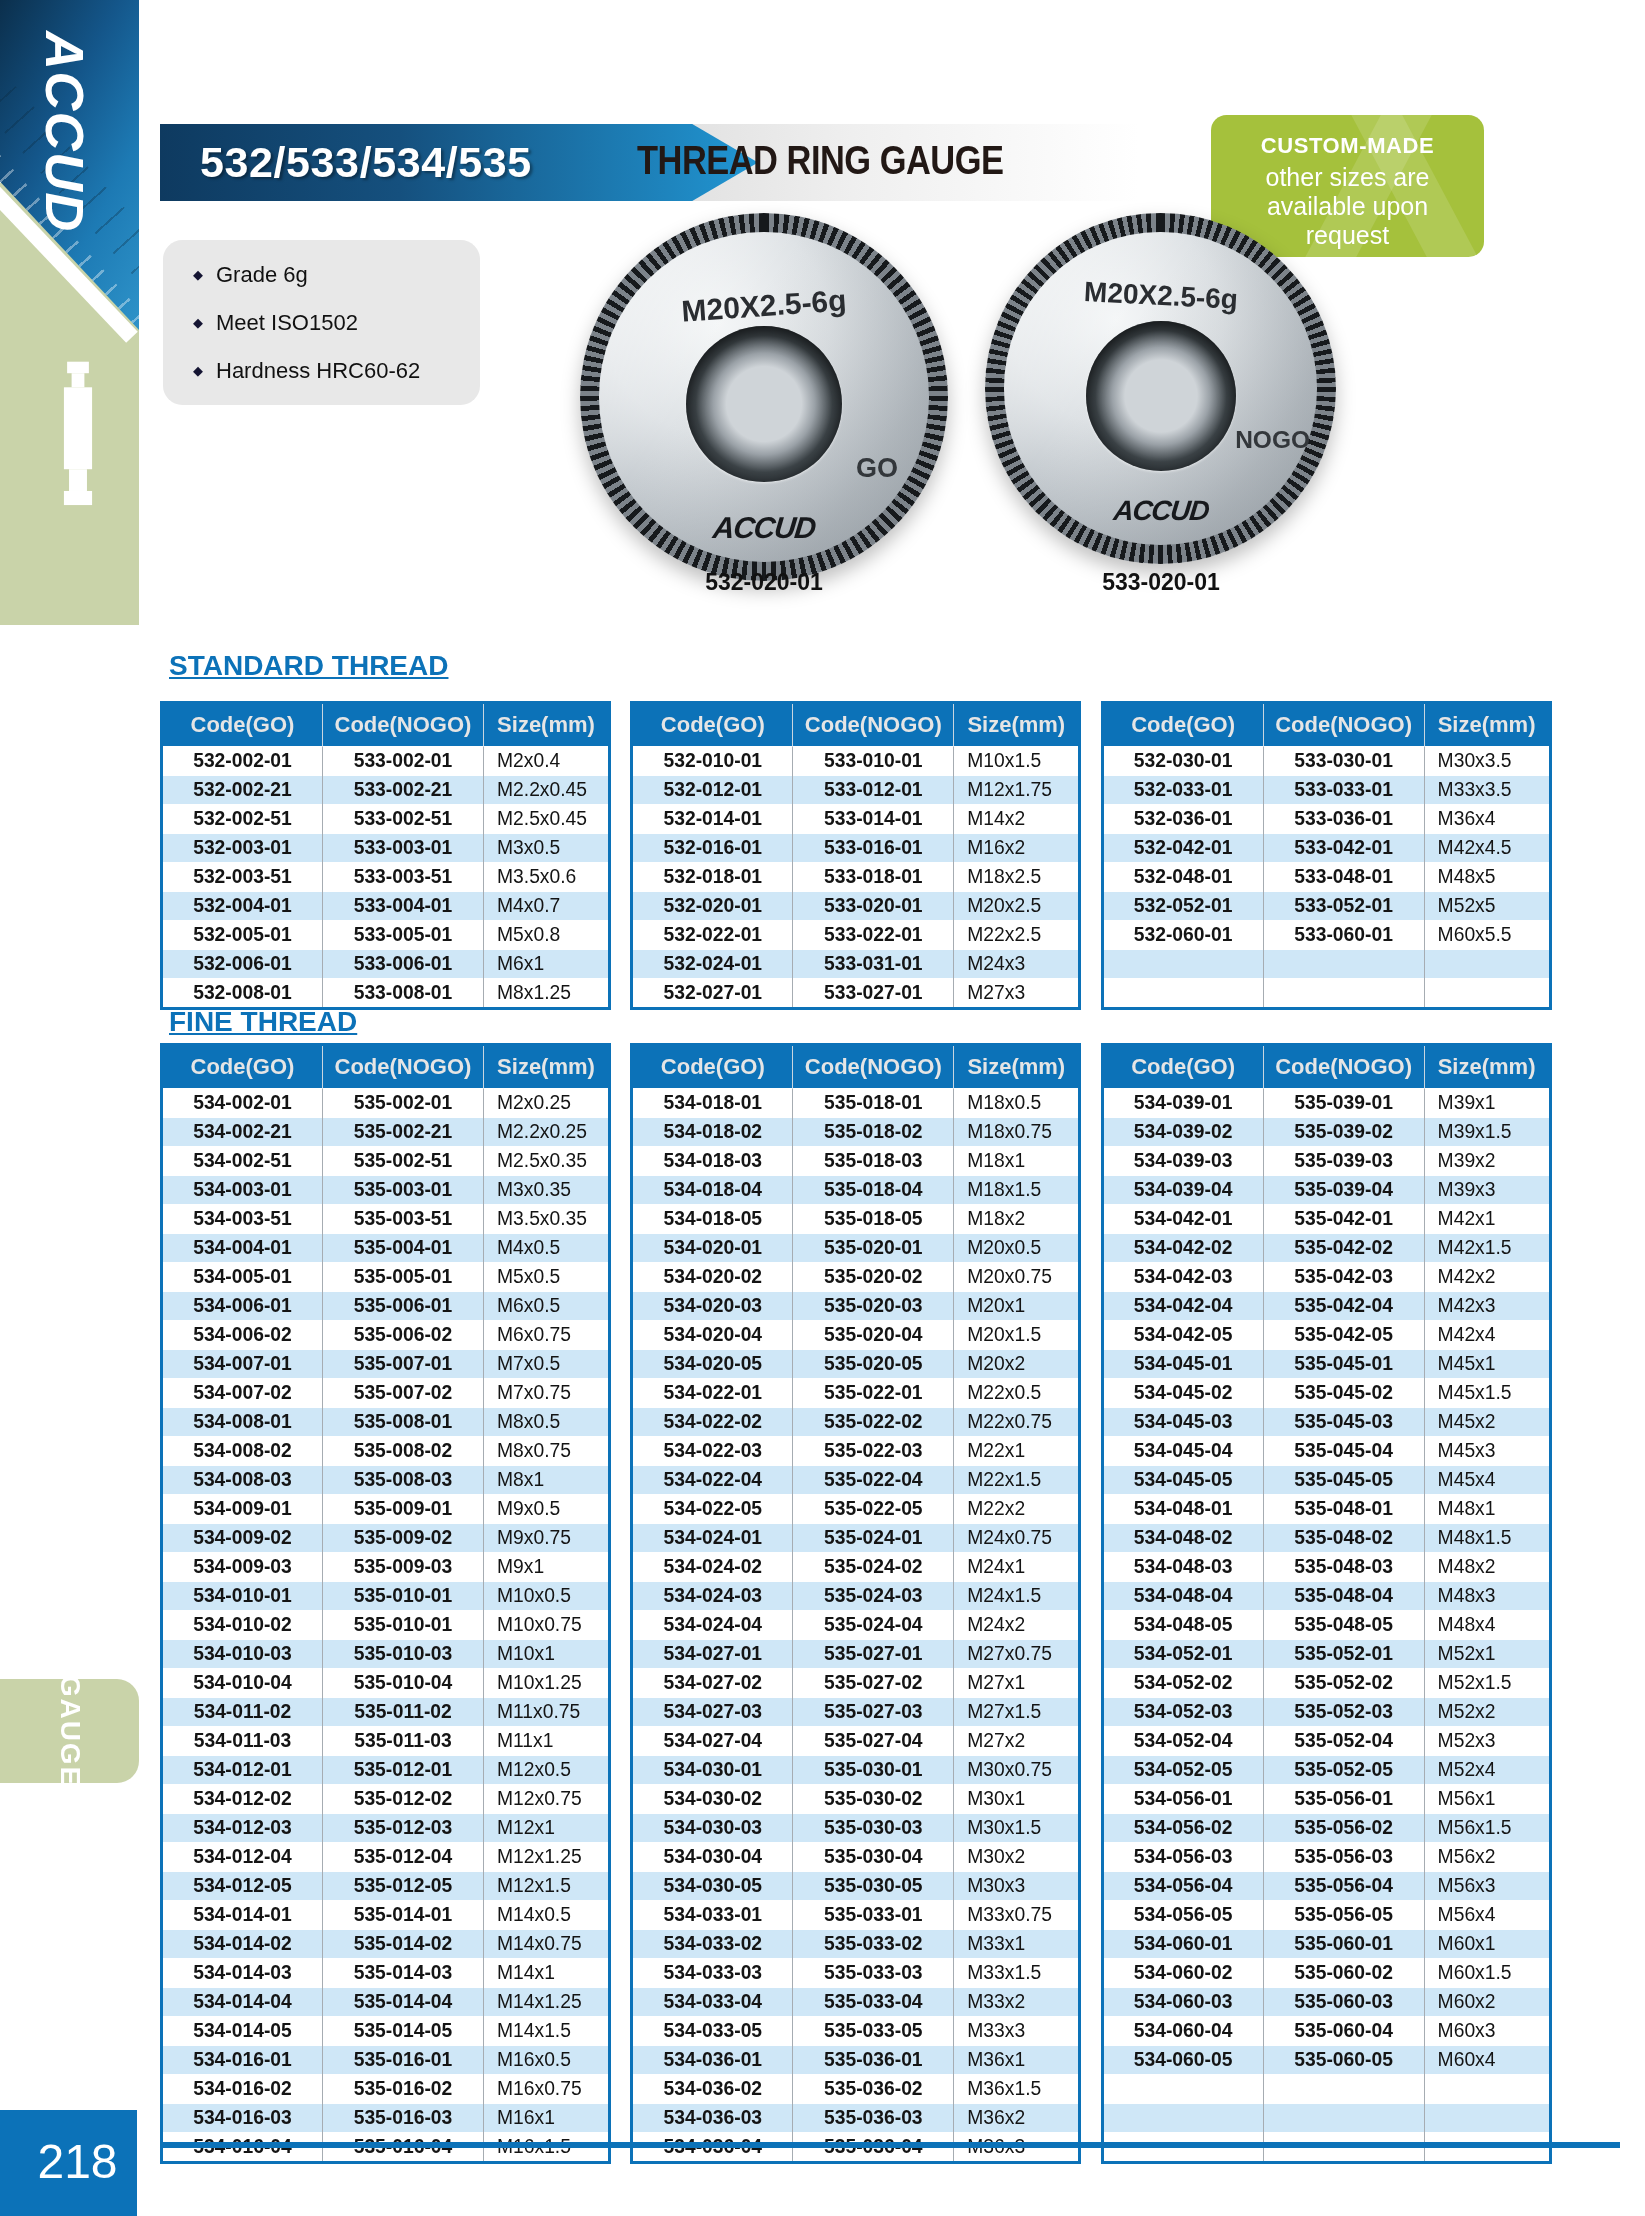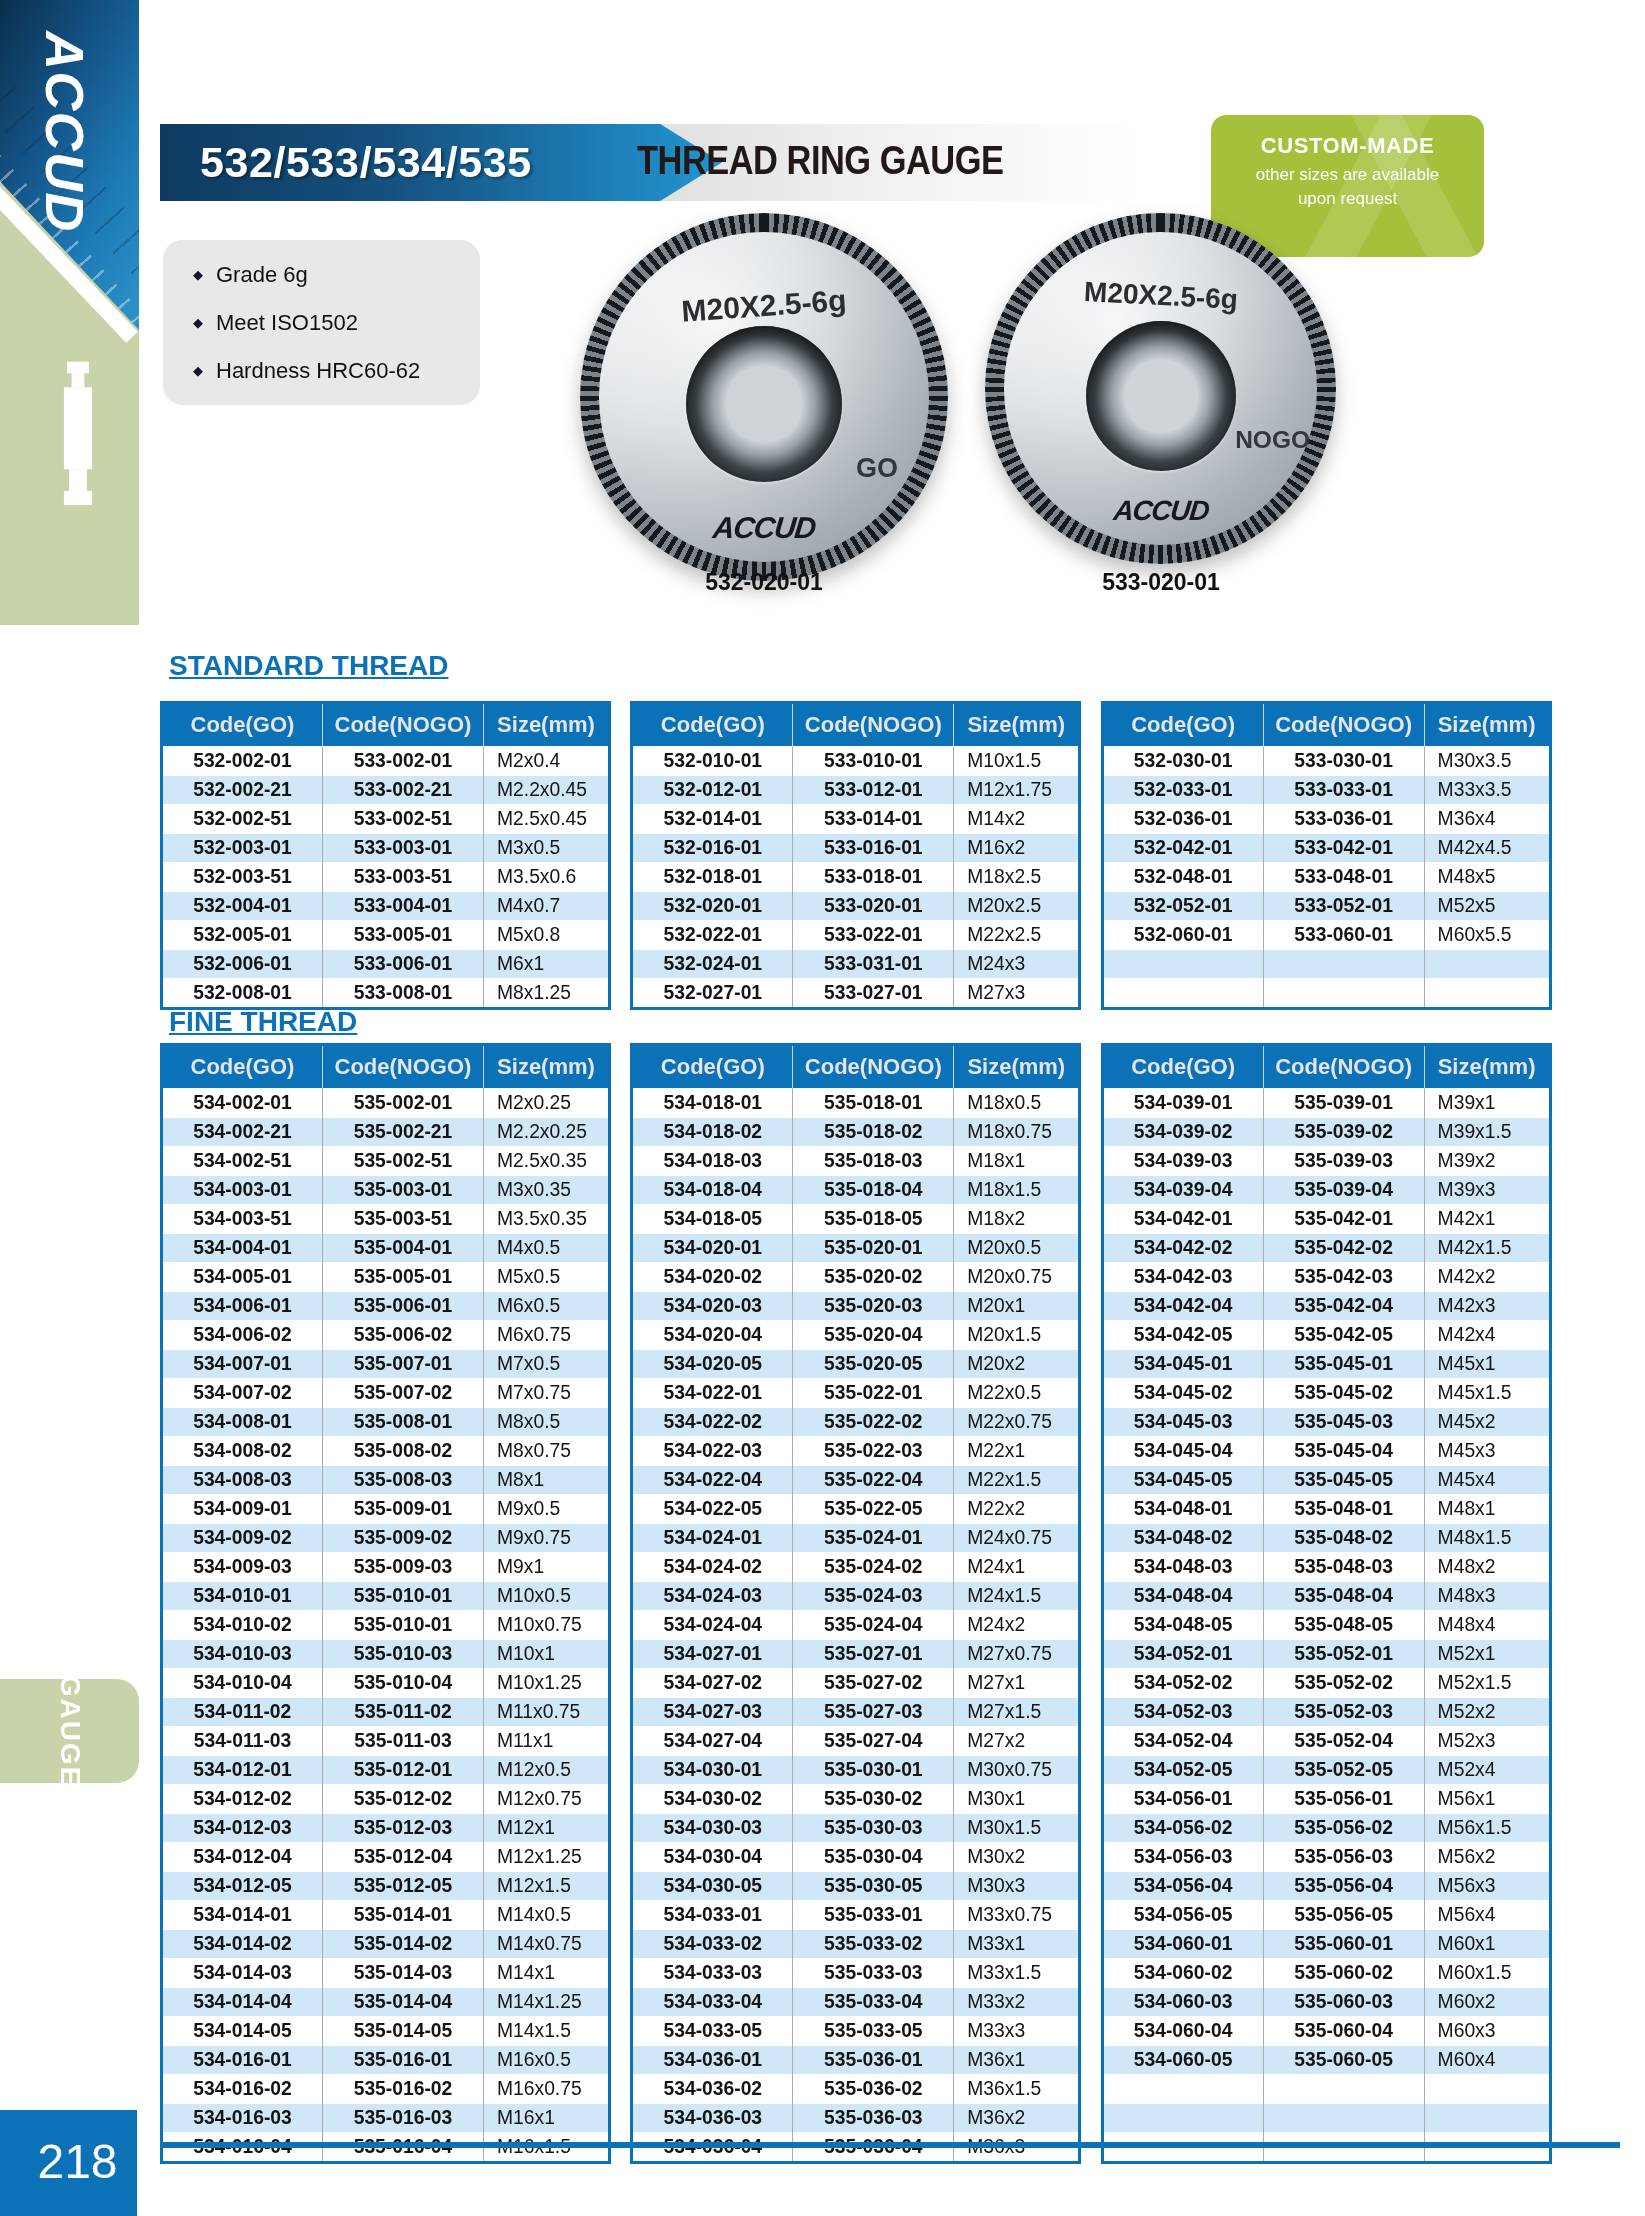--- a/index.html
+++ b/index.html
@@ -32,35 +32,35 @@
   .gauge-tab span{position:absolute;left:50%;top:50%;transform:translate(-50%,-50%);
     writing-mode:vertical-rl;color:#fff;font-weight:700;font-size:28px;letter-spacing:1.9px;}
   .page-num{position:absolute;left:0;top:2110px;width:137px;height:106px;background:var(--accent);
     color:#fff;font-size:48px;line-height:103px;text-align:center;padding-left:18px;box-sizing:border-box;}
 
   
   .gray-band{position:absolute;left:160px;top:124px;width:1064px;height:77px;
     background:linear-gradient(to right, #c9c9c9 0%, #d6d6d6 35%, #efefef 65%, #ffffff 92%);}
   .banner{position:absolute;left:160px;top:124px;width:562px;height:77px;
     background:linear-gradient(to right, var(--banner1) 0%, #15507e 40%, var(--banner2) 100%);
-    clip-path:polygon(0 0, 89% 0, 100% 50%, 89% 100%, 0 100%);}
+    clip-path:polygon(0 0, 89% 0, 100% 50%, 89% 100%, 0 100%);padding-left:36px;}
   .banner .model{position:absolute;left:40px;top:50%;transform:translateY(-52%);
     color:#fff;font-size:43px;font-weight:800;letter-spacing:0.6px;
     text-shadow:2.6px 2.6px 2.6px rgba(0,0,0,.35);white-space:nowrap;}
   .doc-title{position:absolute;left:637px;top:137px;color:var(--ink);
     font-size:41px;font-weight:800;letter-spacing:-0.6px;white-space:nowrap;
     transform:scaleX(.84);transform-origin:left center;}
   .badge{position:absolute;left:1211px;top:115px;width:273px;height:142px;background:var(--badge);
     border-radius:15.5px;color:#fff;text-align:center;overflow:hidden;}
   .badge:before, .badge:after{content:"";position:absolute;top:-26px;bottom:-26px;width:45px;
     background:rgba(255,255,255,.13);}
   .badge:before{left:135px;transform:rotate(28deg);}
   .badge:after{left:181px;transform:rotate(-28deg);}
   .badge .b-title{margin-top:18px;font-size:22px;font-weight:800;letter-spacing:0.6px;position:relative;}
-  .badge .b-sub{margin-top:3.9px;font-size:17px;line-height:24px;width:213px;margin-left:auto;margin-right:auto;position:relative;}
+  .badge .b-sub{margin-top:3.9px;font-size:25px;line-height:29px;width:213px;margin-left:auto;margin-right:auto;position:relative;}
 
   
   .features{position:absolute;left:163px;top:240px;width:317px;height:165px;background:#e8e8e8;
     border-radius:19.3px;display:flex;flex-direction:column;justify-content:center;gap:22px;
     padding-left:30px;box-sizing:border-box;}
   .feature{display:flex;align-items:center;gap:13px;font-size:22px;color:#111;}
   .feature .diamond{font-size:13px;color:#141432;}
 
   
   .ring{position:absolute;border-radius:50%;

